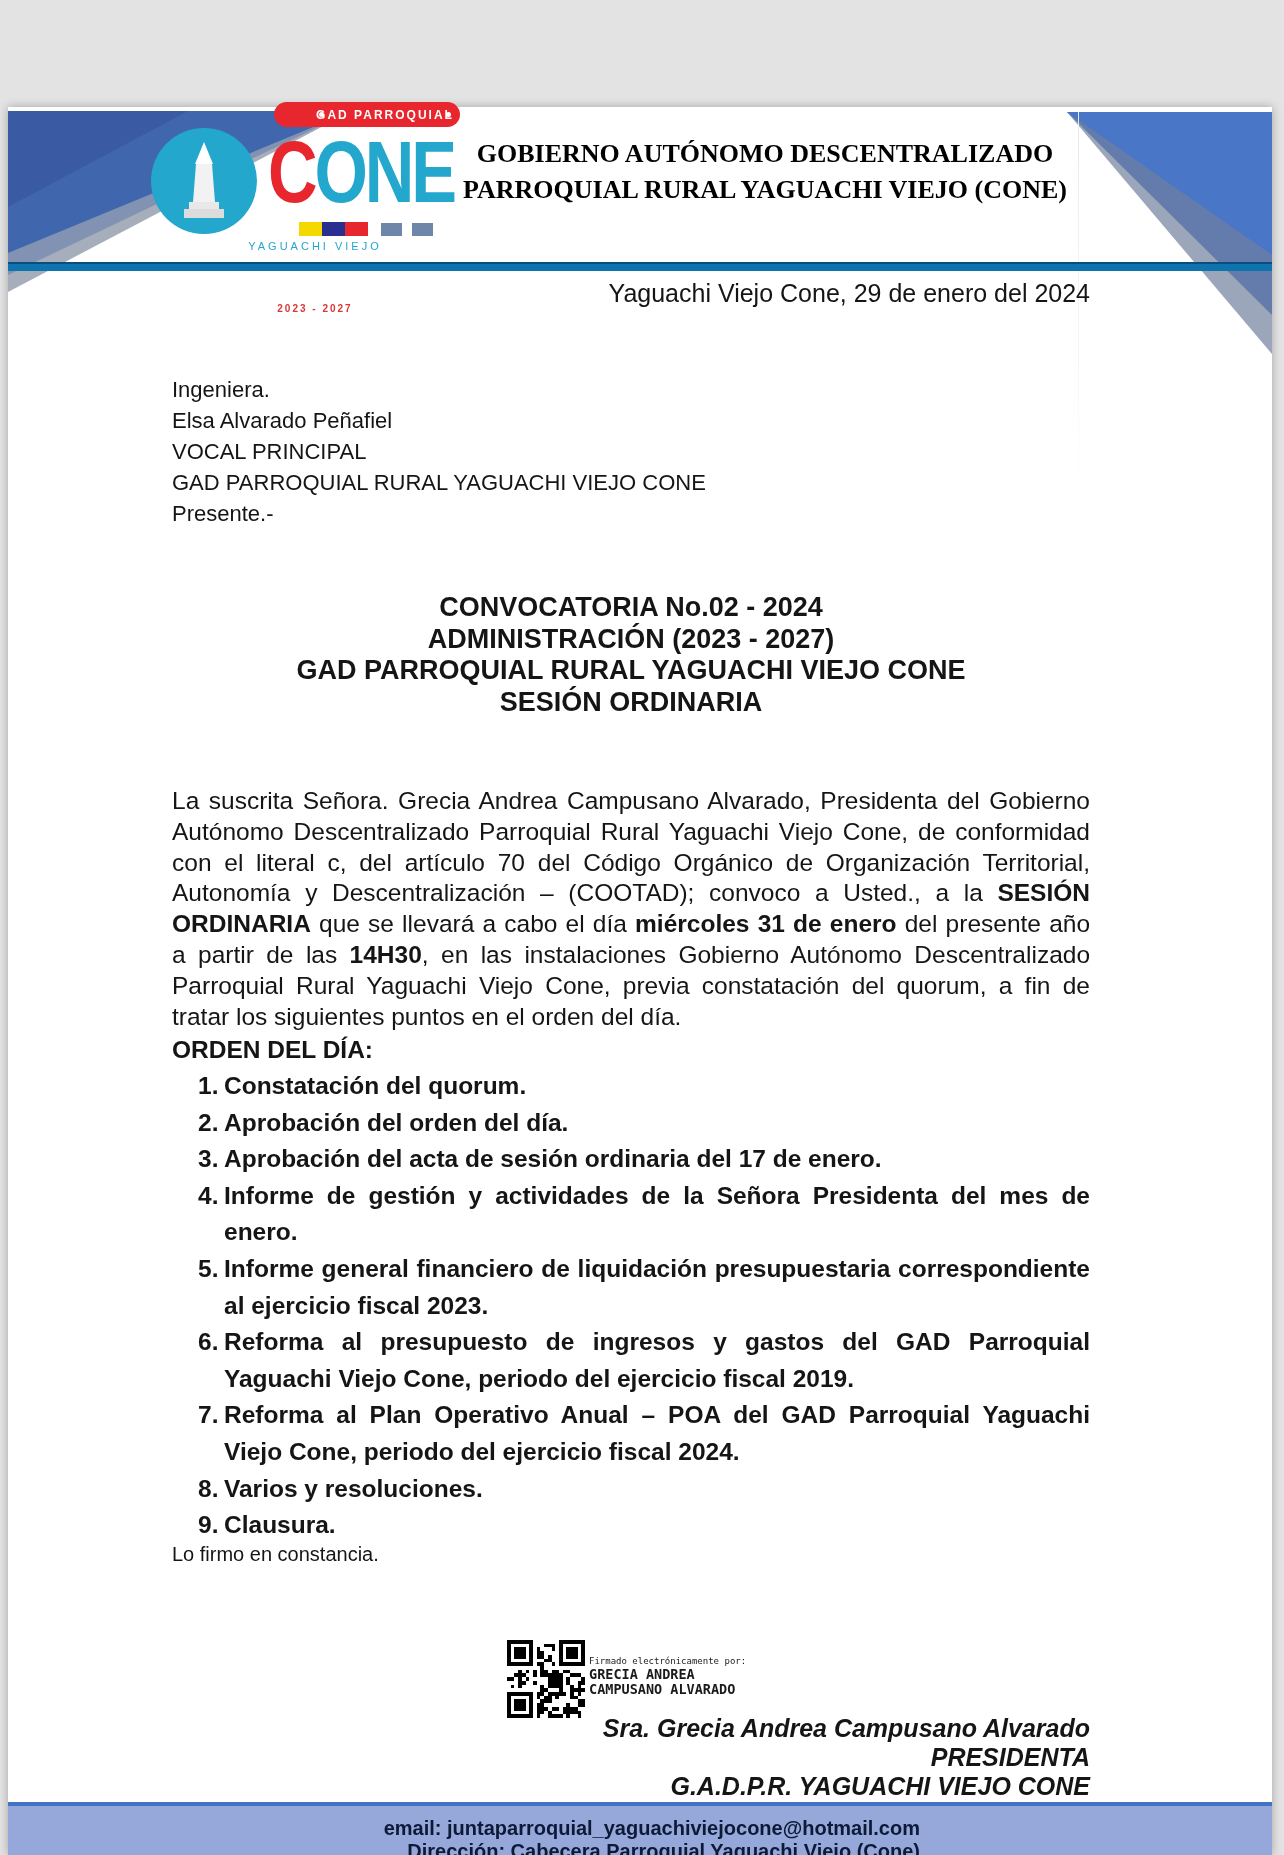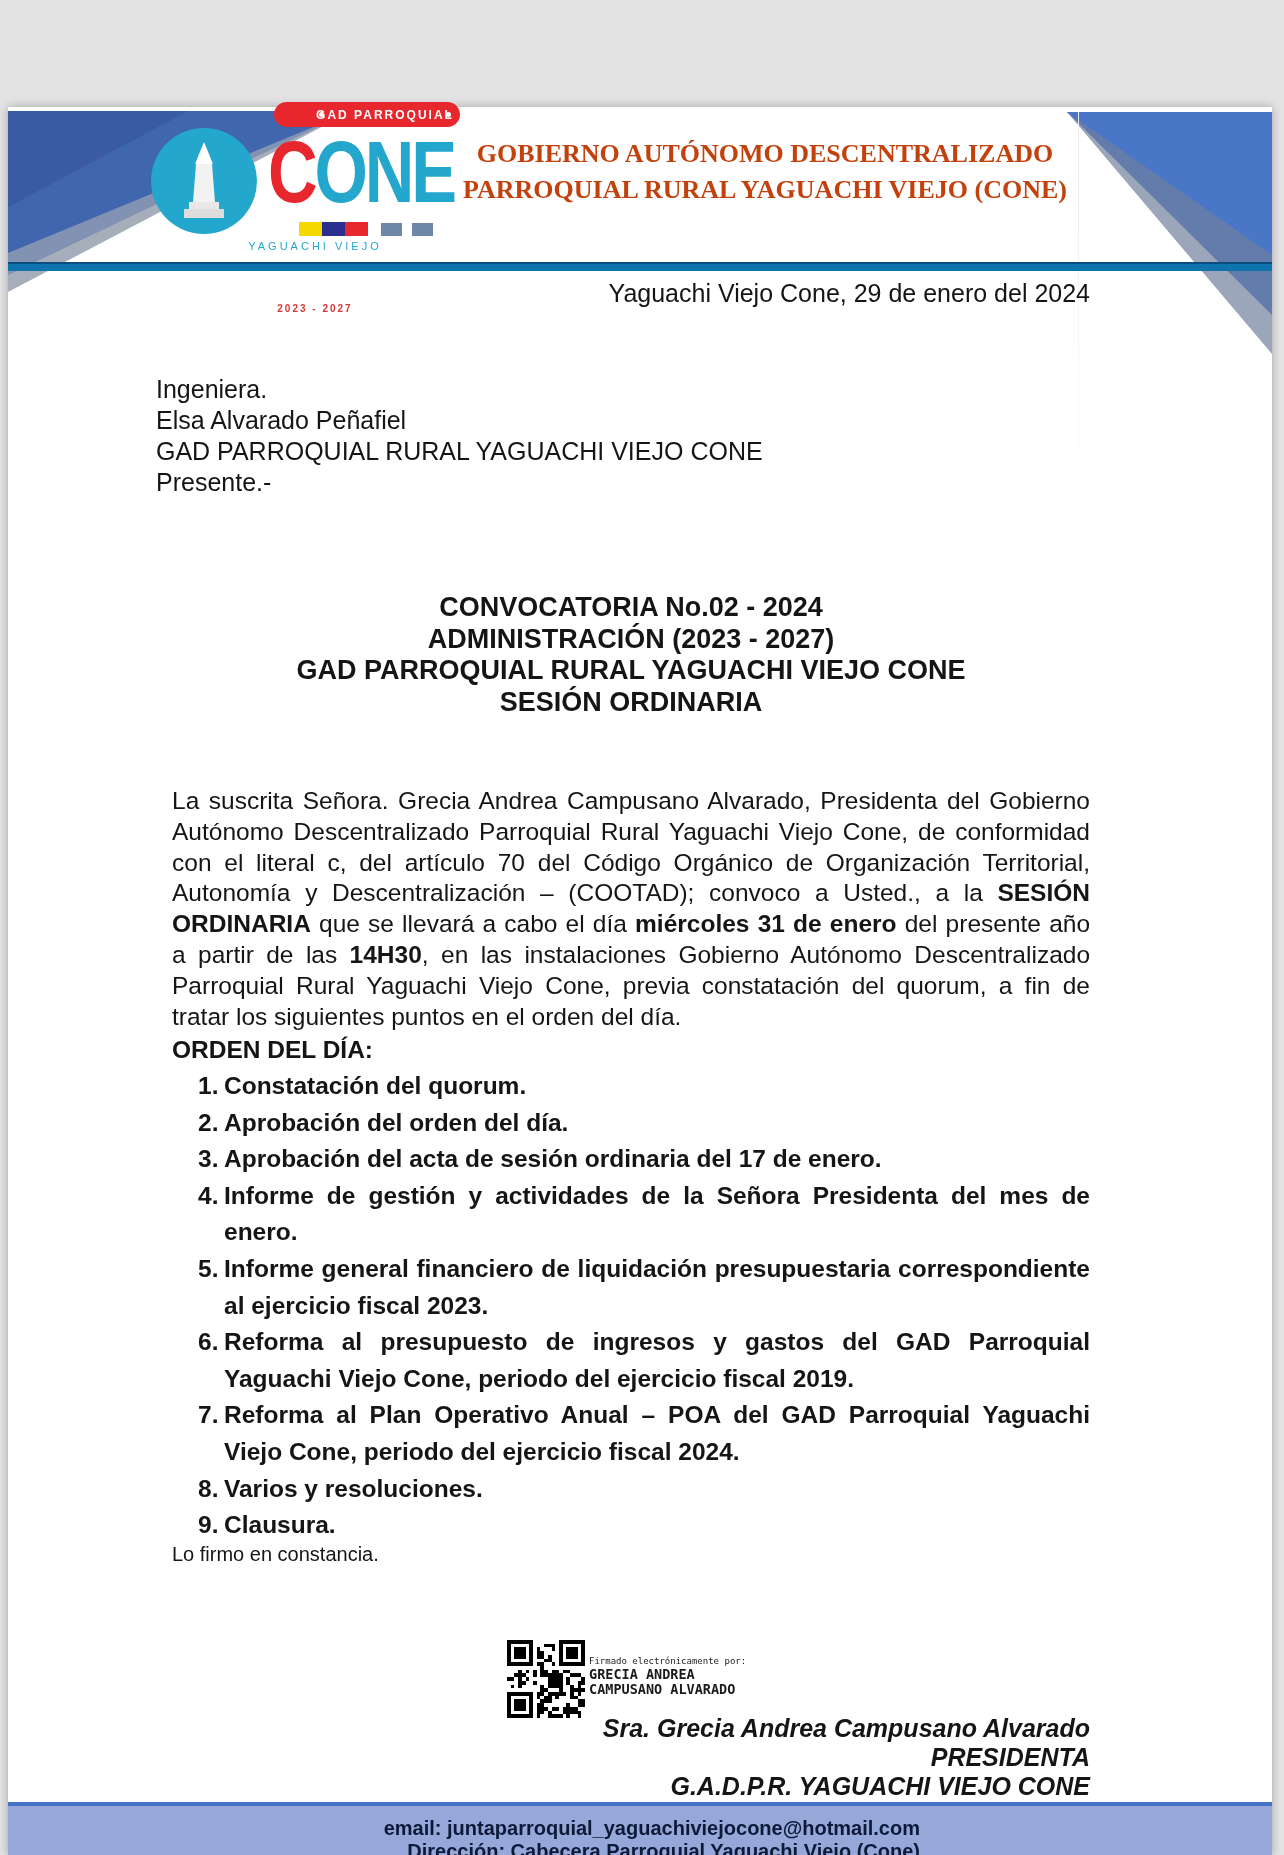--- a/index.html
+++ b/index.html
@@ -21,29 +21,29 @@
   #logo-circle{position:absolute;left:151px;top:128px;width:106px;height:106px;border-radius:50%;
                background:#23a7cc;}
   #tricolor{position:absolute;left:299px;top:222px;height:14px;display:flex;}
   #tricolor .sq{width:23px;height:14px;}
   .slate-sq{position:absolute;top:223px;width:21px;height:13px;background:#6e87a8;}
   #logo-sub{position:absolute;left:225px;top:240px;width:180px;text-align:center;
             color:#23a7cc;font-size:11px;font-weight:normal;letter-spacing:3px;white-space:nowrap;}
   #logo-period{position:absolute;left:225px;top:255px;width:180px;text-align:center;
             color:#d93636;font-size:10px;font-weight:bold;letter-spacing:2px;margin-top:48px;}
   #org-title{position:absolute;left:420px;top:136px;width:690px;text-align:center;
-             font-family:"Liberation Serif", serif;font-weight:bold;color:#c2410c;
+             font-family:"Liberation Serif", serif;font-weight:bold;color:#000000;
              font-size:26px;line-height:36px;}
   #fold-line{position:absolute;left:1078px;top:112px;width:1px;height:400px;
              background:linear-gradient(#e9e9e9,rgba(233,233,233,0));}
   #blue-bar{position:absolute;left:8px;top:262px;width:1264px;height:9px;background:#0f74ad;
             border-top:2px solid #0a4d7e;box-sizing:border-box;}
   
   #date-line{position:absolute;left:590px;top:279px;width:500px;text-align:right;font-size:25px;}
-  #recipient{position:absolute;left:156px;top:374px;width:760px;font-size:25px;line-height:31px;}
+  #recipient{position:absolute;left:172px;top:374px;width:760px;font-size:22px;line-height:31px;}
   #title-block{position:absolute;left:172px;top:592px;width:918px;text-align:center;
                font-weight:bold;font-size:27px;line-height:31.5px;}
   #body-par{position:absolute;left:172px;top:786px;width:918px;font-size:24.5px;line-height:30.8px;
             text-align:justify;}
   #body-par .b{font-weight:bold;}
   #agenda-heading{position:absolute;left:172px;top:1036px;font-size:24.5px;font-weight:bold;}
   #agenda{position:absolute;left:172px;top:1068px;width:918px;font-size:24.5px;font-weight:bold;
           line-height:36.6px;}
   .agenda-item{position:relative;padding-left:52px;text-align:justify;}
   .agenda-item .num{position:absolute;left:26px;top:0;}
@@ -110,20 +110,21 @@
   </div>
 
   <div id="fold-line"></div>
   <div id="blue-bar"></div>
 
   <div id="date-line">Yaguachi Viejo Cone, 29 de enero del 2024</div>
 
   <div id="recipient">
       <div>Ingeniera.</div>
       <div>Elsa Alvarado Peñafiel</div>
+      <div>VOCAL PRINCIPAL</div>
       <div>GAD PARROQUIAL RURAL YAGUACHI VIEJO CONE</div>
       <div>Presente.-</div>
     </div>
 
   <div id="title-block">
       <div>CONVOCATORIA No.02 - 2024</div>
       <div>ADMINISTRACIÓN (2023 - 2027)</div>
       <div>GAD PARROQUIAL RURAL YAGUACHI VIEJO CONE</div>
       <div>SESIÓN ORDINARIA</div>
     </div>

